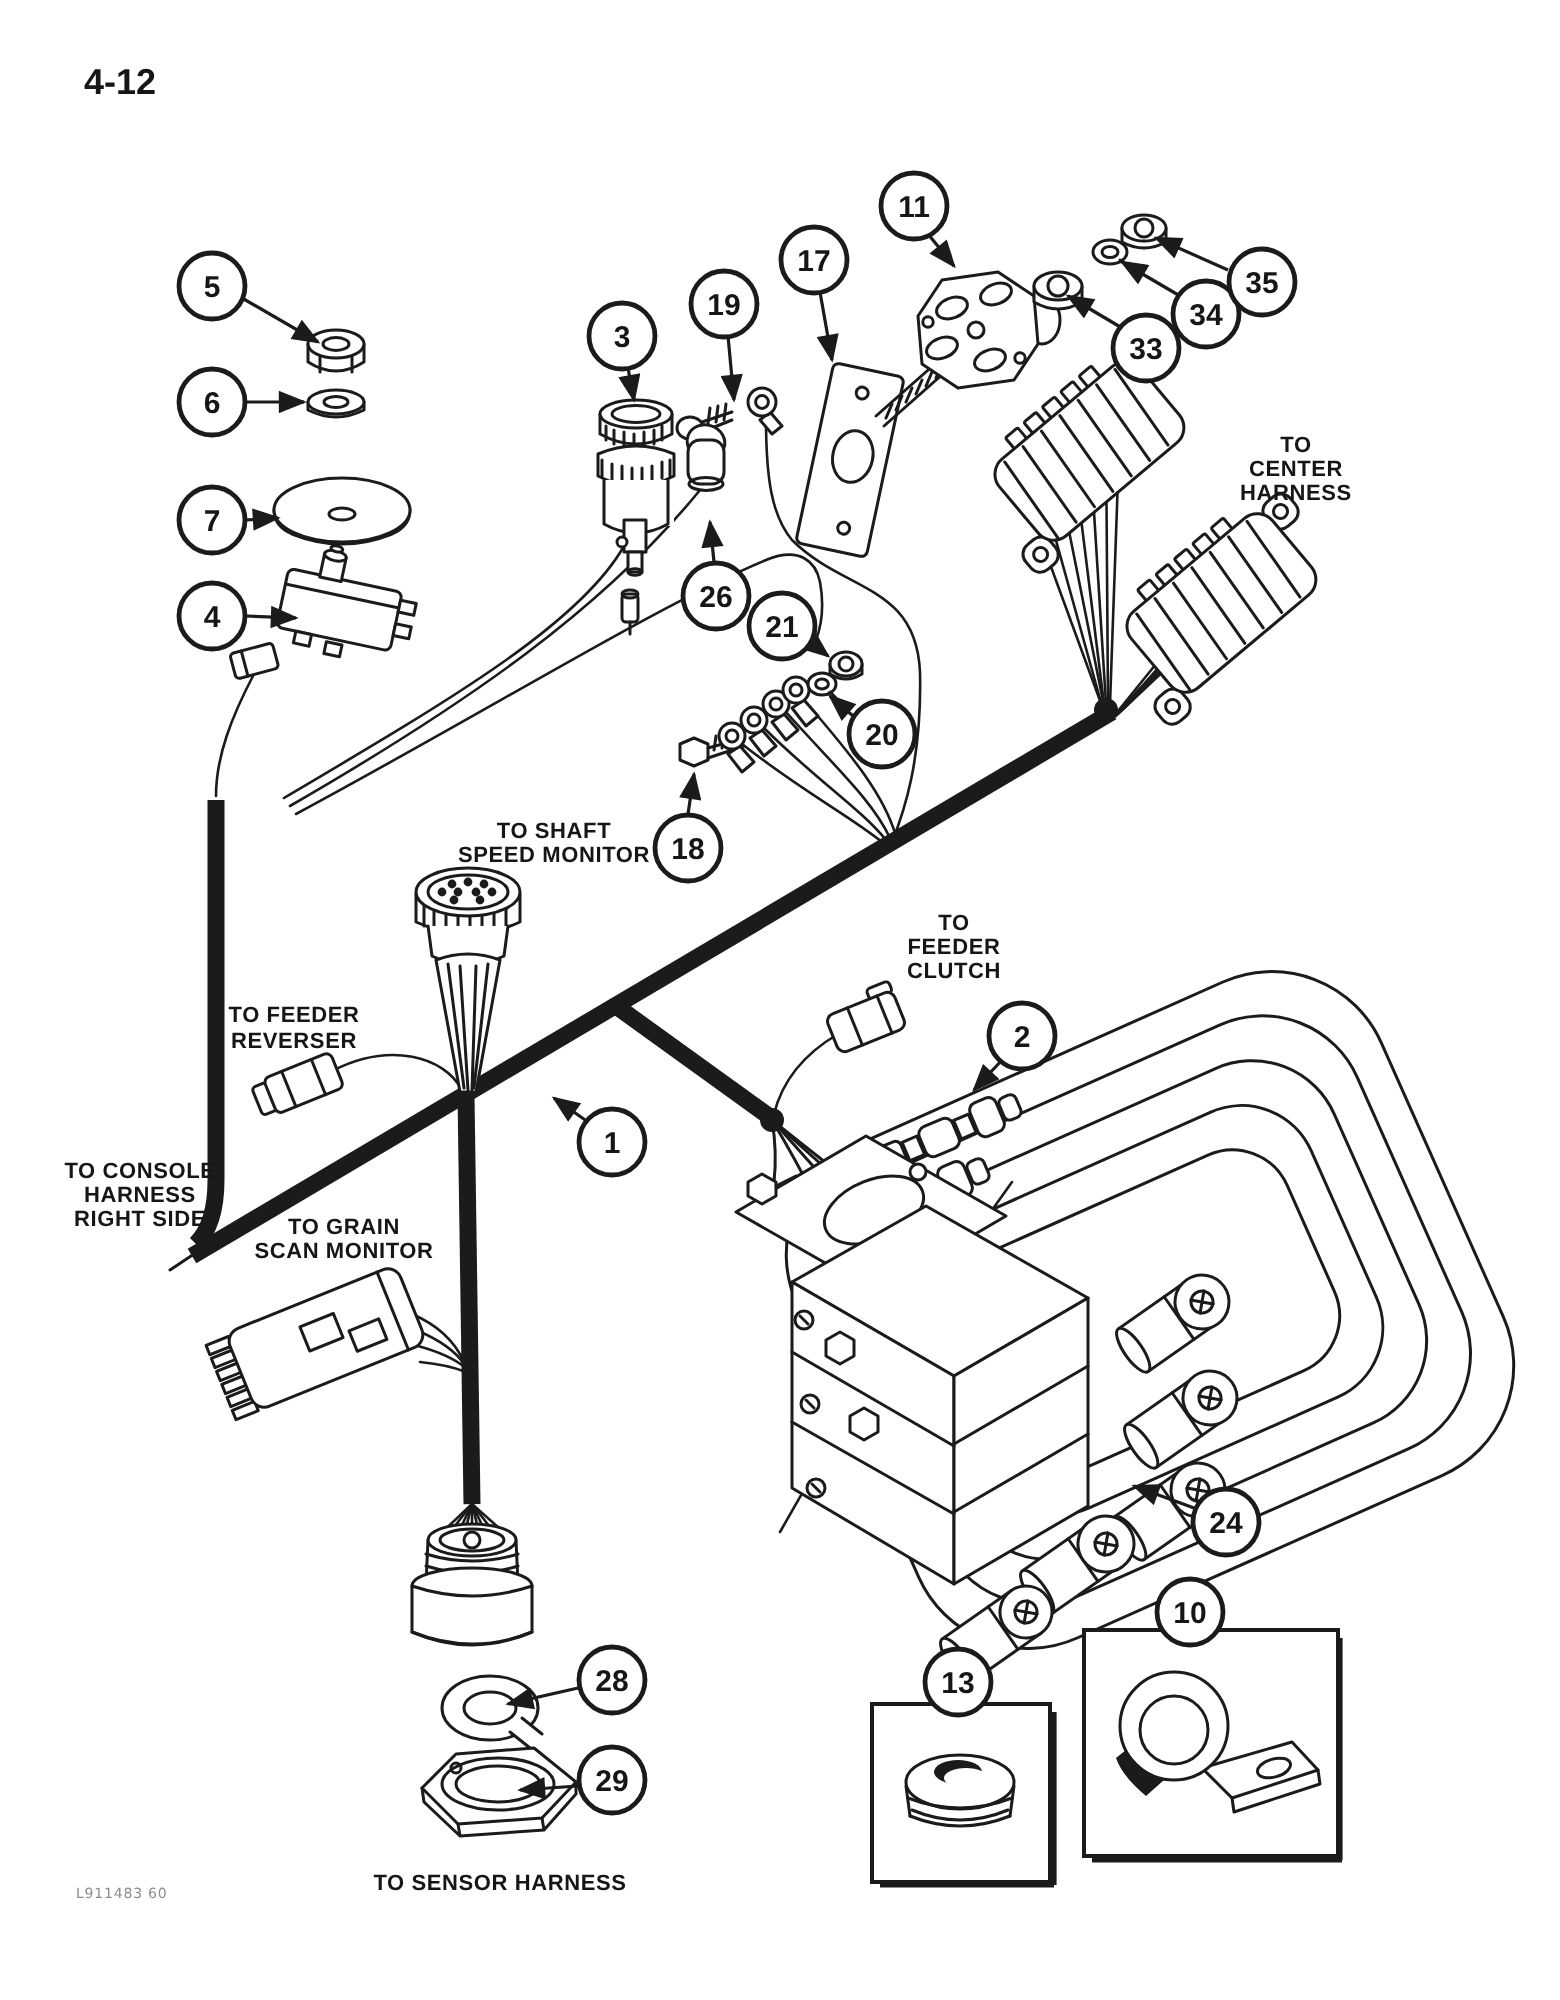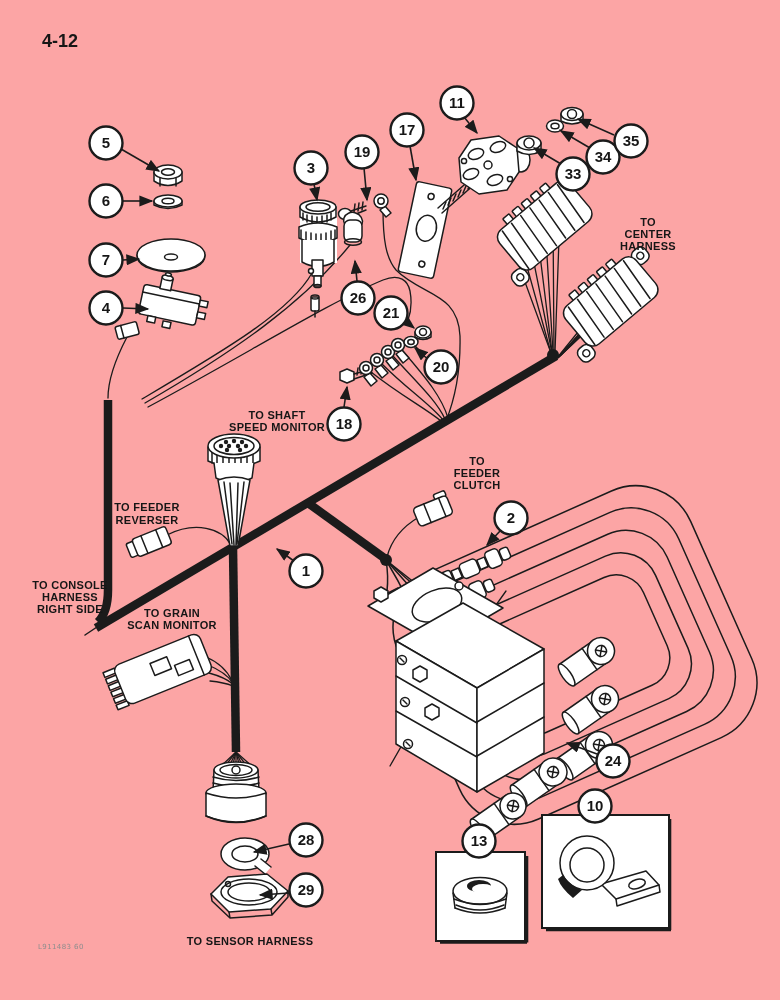--- a/index.html
+++ b/index.html
@@ -1,16 +1,16 @@
 <!DOCTYPE html>
 <html><head>
 <meta charset="utf-8">
 <style>
   html,body{margin:0;padding:0;background:#e8e8e8;}
-  .stage{position:relative;width:780px;height:1000px;background:#fca5a5;overflow:hidden;}
+  .stage{position:relative;width:780px;height:1000px;background:#ffffff;overflow:hidden;}
   svg{display:block;}
   .ln{stroke:#1b1b1b;fill:none;stroke-width:1.5;stroke-linecap:round;stroke-linejoin:round;}
   .thin{stroke-width:1.3;}
   .w{fill:#ffffff;}
   .ink{fill:#1b1b1b;stroke:none;}
   .thick{stroke:#1b1b1b;fill:none;stroke-width:8.5;stroke-linecap:butt;}
   .box{stroke:#1b1b1b;fill:#ffffff;stroke-width:2;}
   .shadow{stroke:#1b1b1b;stroke-width:2.6;fill:none;}
   .lbl{font-family:"Liberation Sans",sans-serif;font-weight:bold;font-size:11px;fill:#161616;letter-spacing:.3px;text-anchor:middle;}
   .pg{font-family:"Liberation Sans",sans-serif;font-weight:bold;font-size:18px;fill:#161616;text-anchor:start;}

